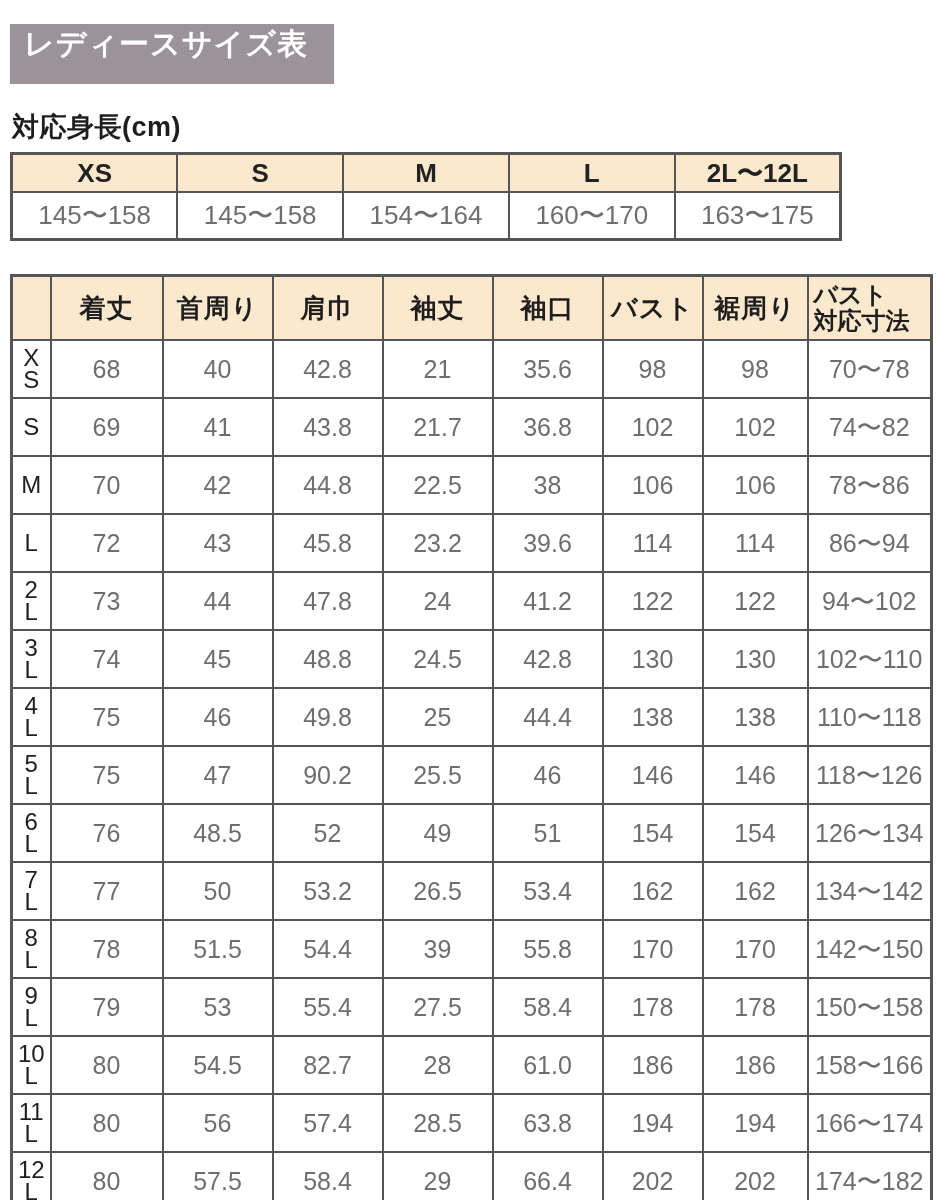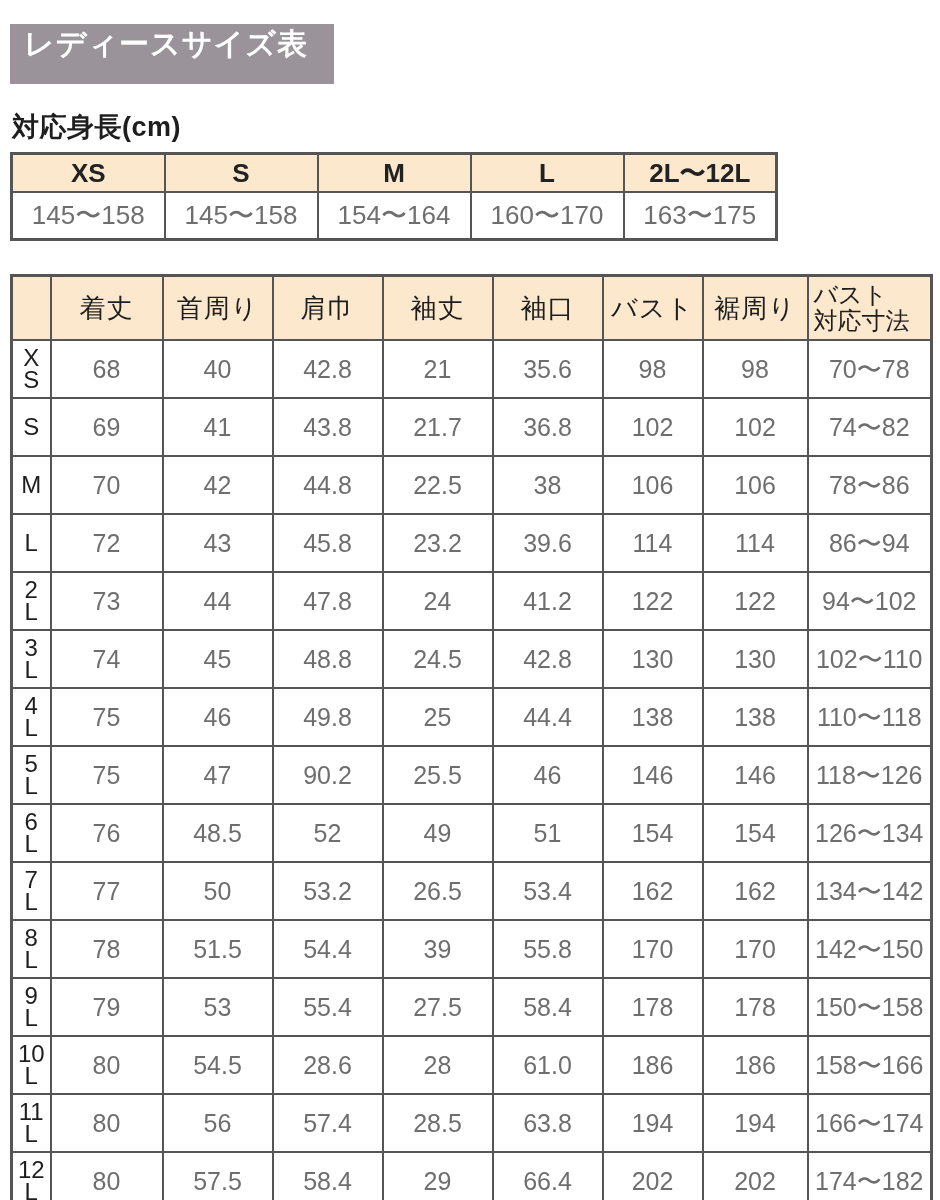--- a/index.html
+++ b/index.html
@@ -28,21 +28,21 @@
     font-weight:bold;
     color:#1e1e1e;
     margin:25px 0 7px 2px;
     letter-spacing:0.5px;
   }
 
   
   table{
     border-collapse:collapse;
     table-layout:fixed;
-    width:768px;
+    width:832px;
     border:3px solid #555555;
   }
   th,td{
     border:2px solid #555555;
     text-align:center;
     vertical-align:middle;
     overflow:hidden;
     padding:0;
   }
 
@@ -60,21 +60,21 @@
     font-size:26px;
     height:45px;
   }
 
   
   .size-table{margin-top:33px;}
   .size-table th.colh{
     background:#fbe8cd;
     color:#1e1e1e;
     font-size:26px;
-    font-weight:normal;
+    font-weight:bold;
     height:62px;
     white-space:pre-line;
     line-height:1.1;
     letter-spacing:1px;
   }
   .size-table th.colh.last{
     text-align:left;
     padding-left:5px;
     font-size:24px;
     letter-spacing:0;
@@ -292,21 +292,21 @@
           <td>58.4</td>
           <td>178</td>
           <td>178</td>
           <td>150〜158</td>
         </tr>
         <tr>
           <th class="rowlab">10
 L</th>
           <td>80</td>
           <td>54.5</td>
-          <td>28.6</td>
+          <td>82.7</td>
           <td>28</td>
           <td>61.0</td>
           <td>186</td>
           <td>186</td>
           <td>158〜166</td>
         </tr>
         <tr>
           <th class="rowlab">11
 L</th>
           <td>80</td>

